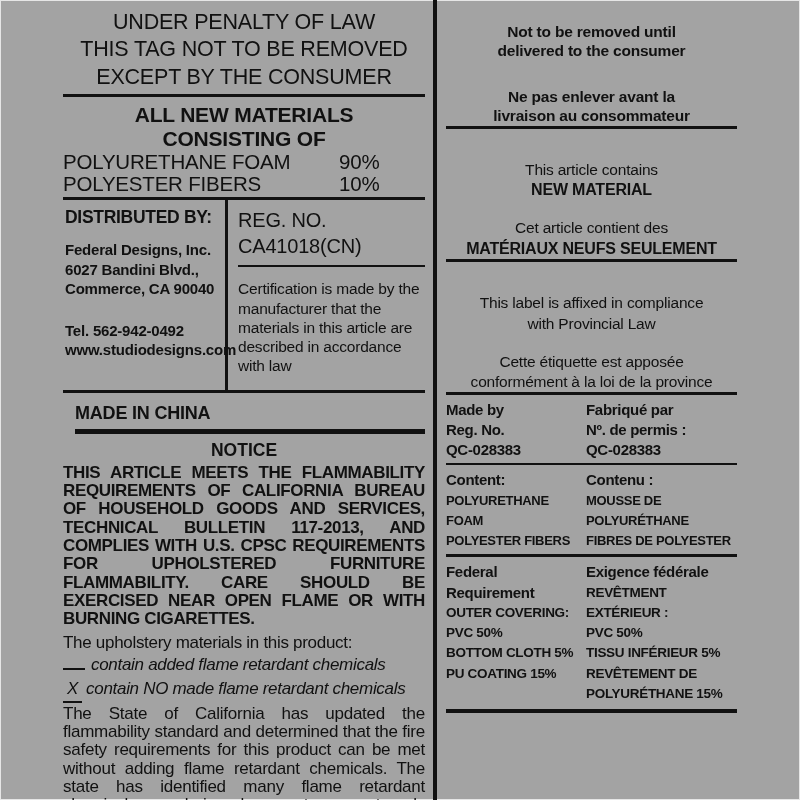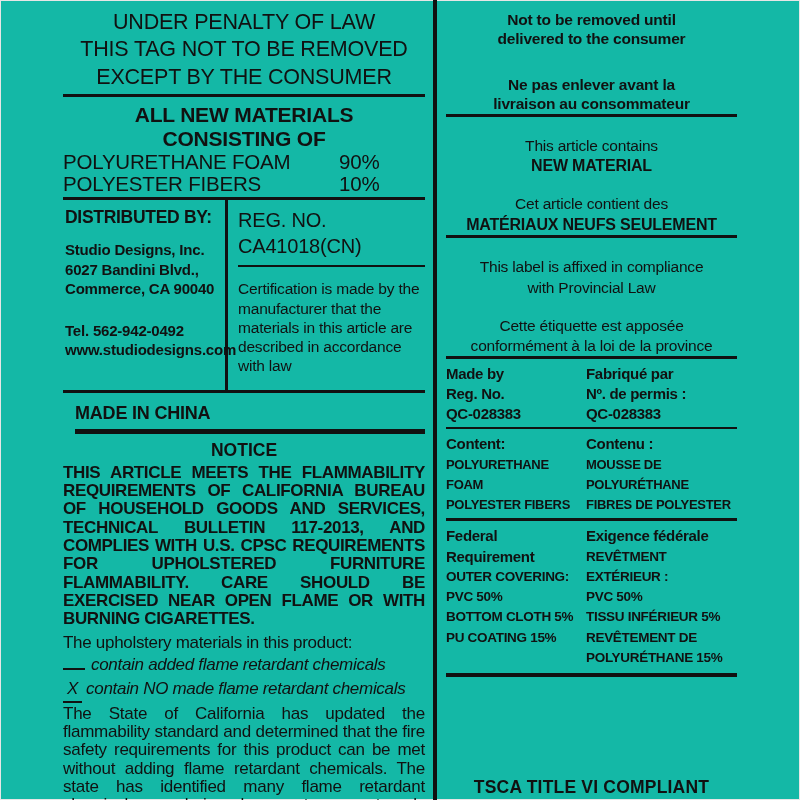--- a/index.html
+++ b/index.html
@@ -1,19 +1,19 @@
 <!DOCTYPE html>
 <html><head>
 <meta charset="utf-8">
 <style>
   * { margin:0; padding:0; box-sizing:border-box; }
   html,body { background:#ffffff; }
   body { font-family:"Liberation Sans", sans-serif; color:#111; }
   .label {
-    position:relative; width:800px; height:800px; background:#14b8a6;
+    position:relative; width:800px; height:800px; background:#a3a3a3;
     display:flex; overflow:hidden;
     box-shadow: inset 0 0 0 1px #e6e6e6;
   }
   
   .left-col { width:433px; height:800px; }
   .left-inner { margin:6px 8px 0 63px; width:362px; }
   .penalty { text-align:center; font-size:21.5px; line-height:1.04; padding-top:5px; letter-spacing:-0.2px; }
   .rule3 { border-bottom:3px solid #111; }
   .penalty-block { padding-bottom:6px; }
   .mat-block { padding:6px 0 1px; }
@@ -42,21 +42,21 @@
   .main-divider { width:4px; height:800px; background:#111; }
   
   .right-col { width:363px; height:800px; }
   .right-inner { margin:10px 63px 0 9px; width:291px; }
   .c-block { text-align:center; letter-spacing:-0.2px; }
   .c-line { font-size:15.5px; font-weight:600; line-height:1.25; }
   .c-line-reg { font-size:15.5px; font-weight:400; line-height:1.3; }
   .c-line-bold { font-size:16px; font-weight:700; line-height:1.3; }
   .vgap-lg { height:26px; }
   .vgap-md { height:18px; }
-  .r-rule3 { border-bottom:3px solid #111; margin-top:10px; }
+  .r-rule3 { border-bottom:3px solid #111; margin-top:22px; }
   .r-rule2 { border-bottom:2px solid #111; margin-top:4px; }
   .r-rule4 { border-bottom:4px solid #111; margin-top:5px; }
   .pad-t { padding-top:9px; }
   .two-col { display:grid; grid-template-columns:140px 1fr; padding-top:5px; }
   .mb-line { font-size:15px; font-weight:600; line-height:1.32; letter-spacing:-0.3px; }
   .ct-head { font-size:15px; font-weight:600; letter-spacing:-0.3px; line-height:1.35; }
   .ct-item { font-size:13px; font-weight:600; letter-spacing:-0.3px; line-height:1.56; }
   .fed-head { font-size:15px; font-weight:700; letter-spacing:-0.3px; line-height:1.35; }
   .fed-item { font-size:13.5px; font-weight:600; letter-spacing:-0.3px; line-height:1.5; }
   .tsca { text-align:center; font-weight:700; font-size:17.5px; letter-spacing:0.2px; margin-top:100px; }
@@ -84,21 +84,21 @@
         </div>
         <div class="mat-row">
           <span class="mname">POLYESTER FIBERS</span>
           <span class="mpct">10%</span>
         </div>
       </div>
 
       <div class="dist-grid">
         <div class="dist-left">
           <div class="dist-head">DISTRIBUTED BY:</div>
-          <div class="dist-line">Studio Designs, Inc.</div>
+          <div class="dist-line">Federal Designs, Inc.</div>
           <div class="dist-line">6027 Bandini Blvd.,</div>
           <div class="dist-line">Commerce, CA 90040</div>
           <div class="dist-gap"></div>
           <div class="dist-line">Tel. 562-942-0492</div>
           <div class="dist-line">www.studiodesigns.com</div>
         </div>
         <div class="dist-right">
           <div class="reg-head">REG. NO.</div>
           <div class="reg-no">CA41018(CN)</div>
           <div class="reg-rule"></div>

